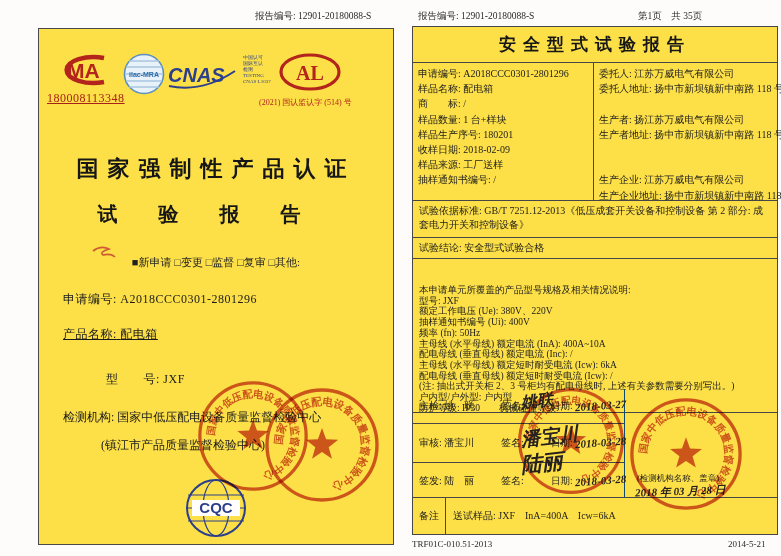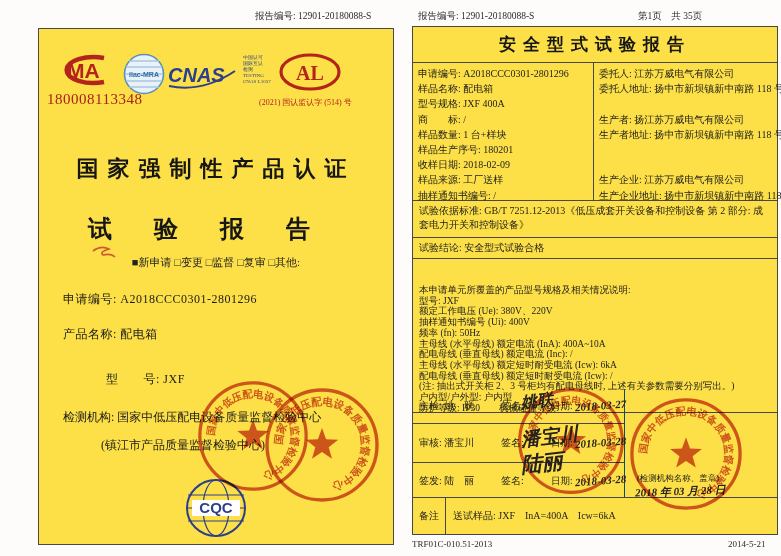--- a/index.html
+++ b/index.html
@@ -5,26 +5,26 @@
   html,body{margin:0;padding:0;}
   body{background:#e9e7e3;font-family:"Liberation Serif","DejaVu Serif",serif;color:#1d1d1d;}
   .sheet{position:relative;width:781px;height:556px;background:#fdfcfa;overflow:hidden;margin:0 auto;}
   .hdr{position:absolute;font-size:9.5px;color:#2a2a2a;white-space:nowrap;}
   .page{position:absolute;background:#fde047;}
   .page-left{left:38px;top:28px;width:354px;height:515px;border:1.5px solid #4a4a4a;}
   .page-right{left:412px;top:26px;width:364px;height:507px;border:1px solid #474747;}
   .abs{position:absolute;}
   
   .cover-title1{left:0;right:0;top:125px;text-align:center;font-size:22px;letter-spacing:9px;font-weight:600;color:#161616;}
-  .cover-title2{left:0;right:16px;top:172px;text-align:center;font-size:24px;letter-spacing:18px;font-weight:600;color:#161616;margin-top:12px;}
+  .cover-title2{left:0;right:16px;top:172px;text-align:center;font-size:20px;letter-spacing:18px;font-weight:600;color:#161616;}
   .checks{left:0;right:0;top:226px;text-align:center;font-size:11px;color:#222;}
   .field{left:24px;font-size:12px;color:#1a1a1a;letter-spacing:.5px;}
   .agency{font-size:12px;color:#1a1a1a;}
   .cnas-side{font-size:5px;line-height:6px;color:#2b3f8c;white-space:nowrap;}
-  .mark-num{font-size:15px;letter-spacing:.5px;color:#a8201a;}
+  .mark-num{font-size:12px;letter-spacing:.5px;color:#a8201a;text-decoration:underline;}
   .al-cap{font-size:8px;color:#b3241c;white-space:nowrap;}
   
   .row{position:absolute;left:0;right:0;border-bottom:1px solid #474747;box-sizing:border-box;}
   .r-title{top:0;height:36px;display:flex;align-items:center;justify-content:center;
            font-size:17px;font-weight:600;letter-spacing:7px;color:#161616;}
   .r-info{top:36px;height:138px;}
   .col-l{position:absolute;left:0;top:0;bottom:0;width:180px;padding:3px 0 0 5px;box-sizing:border-box;}
   .col-r{position:absolute;left:180px;top:0;bottom:0;right:0;border-left:1px solid #474747;padding:3px 0 0 5px;box-sizing:border-box;}
   .tline{font-size:10px;line-height:15.2px;min-height:15.2px;white-space:nowrap;color:#1c1c1c;}
   .r-std{top:174px;height:37px;padding:3px 6px;font-size:10px;line-height:14px;color:#1c1c1c;}
@@ -100,21 +100,21 @@
     <svg class="abs" style="left:52px;top:216px;" width="30" height="18" viewBox="0 0 30 18">
       <path d="M2,6 q8,-6 16,-2 q-10,3 -6,6 q8,-2 12,2" fill="none" stroke="#c23a2e" stroke-width="1.6" opacity=".8"></path>
     </svg>
 
     <div class="abs checks">■新申请 □变更 □监督 □复审 □其他:</div>
 
     <div class="abs field" style="top:262px;">
       <span>申请编号:</span>
       <span>A2018CCC0301-2801296</span>
     </div>
-    <div class="abs field" style="top:297px;">
+    <div class="abs field" style="top:297px;text-decoration:underline;">
       <span>产品名称:</span>
       <span>配电箱</span>
     </div>
     <div class="abs field" style="top:342px;margin-left:43px;">
       <span>型　　号:</span>
       <span>JXF</span>
     </div>
 
     <div class="abs agency" style="left:24px;top:380px;">检测机构: 国家中低压配电设备质量监督检验中心</div>
     <div class="abs agency" style="left:62px;top:408px;">(镇江市产品质量监督检验中心)</div>
@@ -129,21 +129,20 @@
   </div>
 
   <div class="page page-right">
 
     <div class="row r-title">安全型式试验报告</div>
 
     <div class="row r-info">
       <div class="col-l">
           <div class="tline">申请编号: A2018CCC0301-2801296</div>
           <div class="tline">样品名称: 配电箱</div>
-          <div class="tline">型号规格: JXF 400A</div>
           <div class="tline">商　　标: /</div>
           <div class="tline">样品数量: 1 台+样块</div>
           <div class="tline">样品生产序号: 180201</div>
           <div class="tline">收样日期: 2018-02-09</div>
           <div class="tline">样品来源: 工厂送样</div>
           <div class="tline">抽样通知书编号: /</div>
         </div>
       <div class="col-r">
           <div class="tline">委托人: 江苏万威电气有限公司</div>
           <div class="tline">委托人地址: 扬中市新坝镇新中南路 118 号</div>

